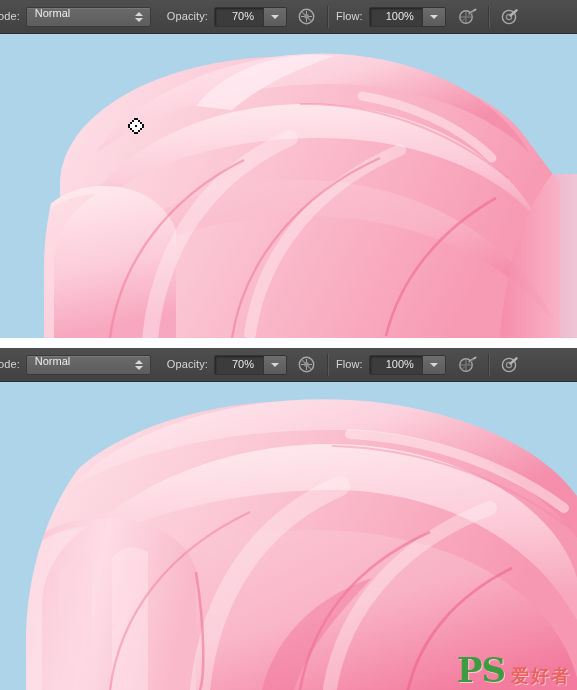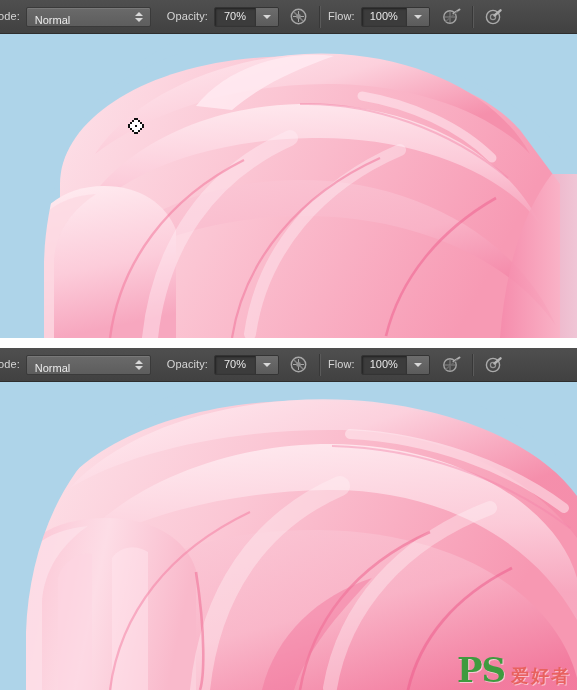--- a/index.html
+++ b/index.html
@@ -27,21 +27,21 @@
   .mode-label{margin-left:-2px;}
 
   
   .combo{
     position:relative;
     height:20px;width:125px;margin-left:6px;
     background:linear-gradient(180deg,#6a6a6a 0%,#5d5d5d 100%);
     border:1px solid #3a3a3a;
     border-radius:2px;
     box-shadow:inset 0 1px 0 rgba(255,255,255,.10);
-    display:flex;align-items:flex-end;
+    display:flex;align-items:flex-start;
     box-sizing:border-box;
   }
   .combo .val{
     color:#ececec;font-size:11px;line-height:11px;
     margin-left:8px;white-space:nowrap;
   }
   .stepper{
     position:absolute;right:6px;top:50%;transform:translateY(-50%);
     width:9px;height:14px;
     display:flex;flex-direction:column;justify-content:center;align-items:center;gap:2px;
@@ -54,20 +54,21 @@
   .numgroup{
     display:flex;align-items:center;height:20px;margin-left:6px;
     border:1px solid #343434;border-radius:2px;overflow:hidden;
     box-sizing:border-box;
   }
   .numfield{
     width:40px;height:18px;
     background:#3c3c3c;
     display:flex;align-items:center;justify-content:center;
     box-shadow:inset 1px 1px 2px rgba(0,0,0,.45);
+    padding-left:8px;
   }
   .numfield span{color:#e8e8e8;font-size:11px;line-height:11px;}
   .numarrow{
     width:22px;height:18px;
     background:linear-gradient(180deg,#6d6d6d 0%,#5b5b5b 100%);
     border-left:1px solid #343434;
     display:flex;align-items:center;justify-content:center;
   }
   .numarrow i{
     display:block;width:0;height:0;

